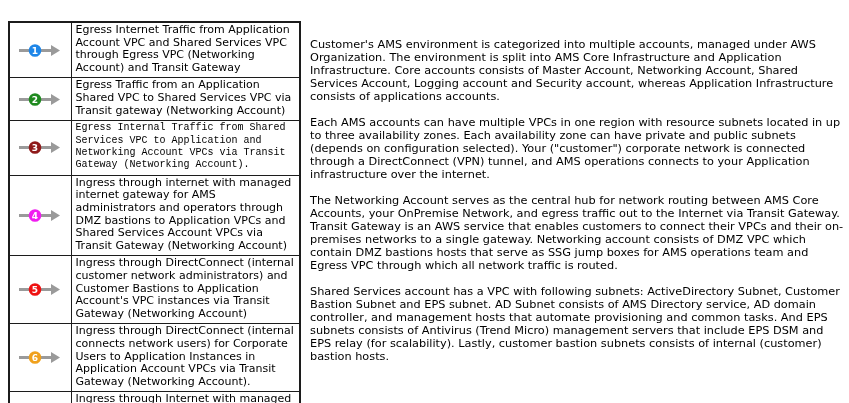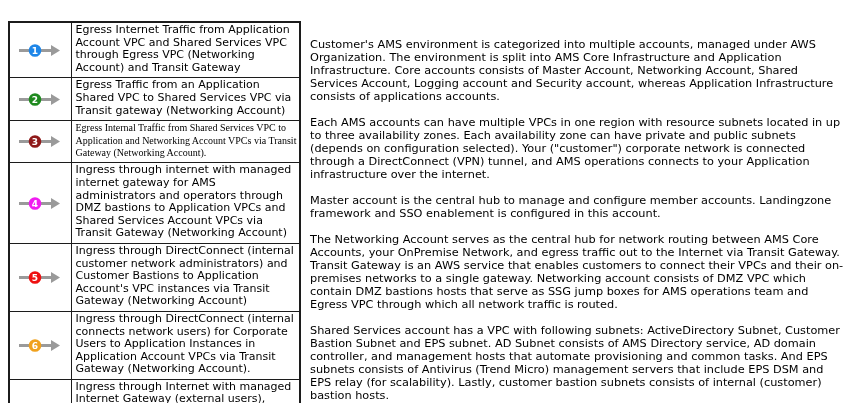--- a/index.html
+++ b/index.html
@@ -33,21 +33,21 @@
     text-align: center;
     padding: 2px 0;
   }
   td.text-cell {
     padding: 1px 2px 3px 4px;
     font-size: 11px;
     line-height: 12.6px;
     vertical-align: top;
   }
   td.text-cell.small {
-    font-family: Liberation Serif, serif;
+    font-family: Liberation Mono, monospace;
     font-size: 10px;
     line-height: 12.4px;
     margin-left: 18px;
   }
   svg.arrow { display: block; margin: 0 auto; }
   svg.arrow text {
     font-family: "DejaVu Sans", sans-serif;
     font-size: 9px;
     font-weight: bold;
   }
@@ -153,19 +153,18 @@
         
       </td>
       <td class="text-cell">Ingress through Internet with managed Internet Gateway (external users), through AWS load balancers in Application (Public) Subnet and then to Application Instances in Application Account VPC.</td>
     </tr>
   </tbody>
     </table>
 
   <div class="description">
     <p>Customer's AMS environment is categorized into multiple accounts, managed under AWS Organization. The environment is split into AMS Core Infrastructure and Application Infrastructure. Core accounts consists of Master Account, Networking Account, Shared Services Account, Logging account and Security account, whereas Application Infrastructure consists of applications accounts.</p>
     <p>Each AMS accounts can have multiple VPCs in one region with resource subnets located in up to three availability zones. Each availability zone can have private and public subnets (depends on configuration selected). Your ("customer") corporate network is connected through a DirectConnect (VPN) tunnel, and AMS operations connects to your Application infrastructure over the internet.</p>
-    <p>Master account is the central hub to manage and configure member accounts. Landingzone framework and SSO enablement is configured in this account.</p>
     <p>The Networking Account serves as the central hub for network routing between AMS Core Accounts, your OnPremise Network, and egress traffic out to the Internet via Transit Gateway. Transit Gateway is an AWS service that enables customers to connect their VPCs and their on-premises networks to a single gateway. Networking account consists of DMZ VPC which contain DMZ bastions hosts that serve as SSG jump boxes for AMS operations team and Egress VPC through which all network traffic is routed.</p>
     <p>Shared Services account has a VPC with following subnets: ActiveDirectory Subnet, Customer Bastion Subnet and EPS subnet. AD Subnet consists of AMS Directory service, AD domain controller, and management hosts that automate provisioning and common tasks. And EPS subnets consists of Antivirus (Trend Micro) management servers that include EPS DSM and EPS relay (for scalability). Lastly, customer bastion subnets consists of internal (customer) bastion hosts.</p>
 
   </div>
 
 </div>
 
 </body></html>

